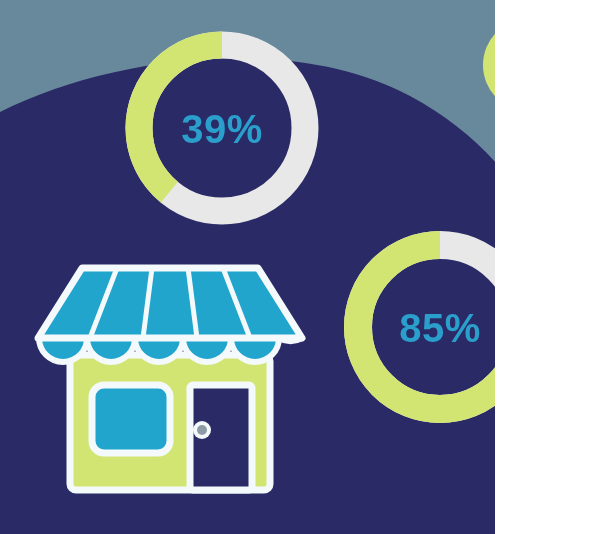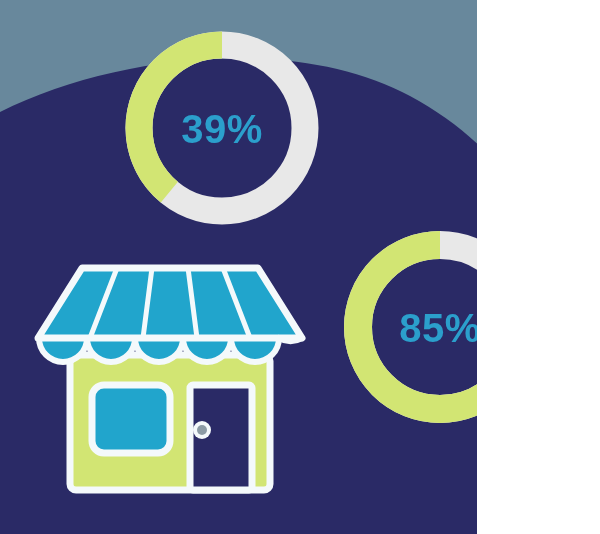--- a/index.html
+++ b/index.html
@@ -8,20 +8,21 @@
     background: #ffffff;
   }
   body {
     font-family: "Liberation Sans", sans-serif;
   }
   #canvas {
     position: relative;
     width: 477px;
     height: 534px;
     overflow: hidden;
+    padding-left: 18px;
   }
   #canvas svg.layer {
     position: absolute;
     top: 0;
     left: 0;
     width: 600px;
     height: 534px;
   }
   .pct-label {
     font-family: "Liberation Sans", sans-serif;

